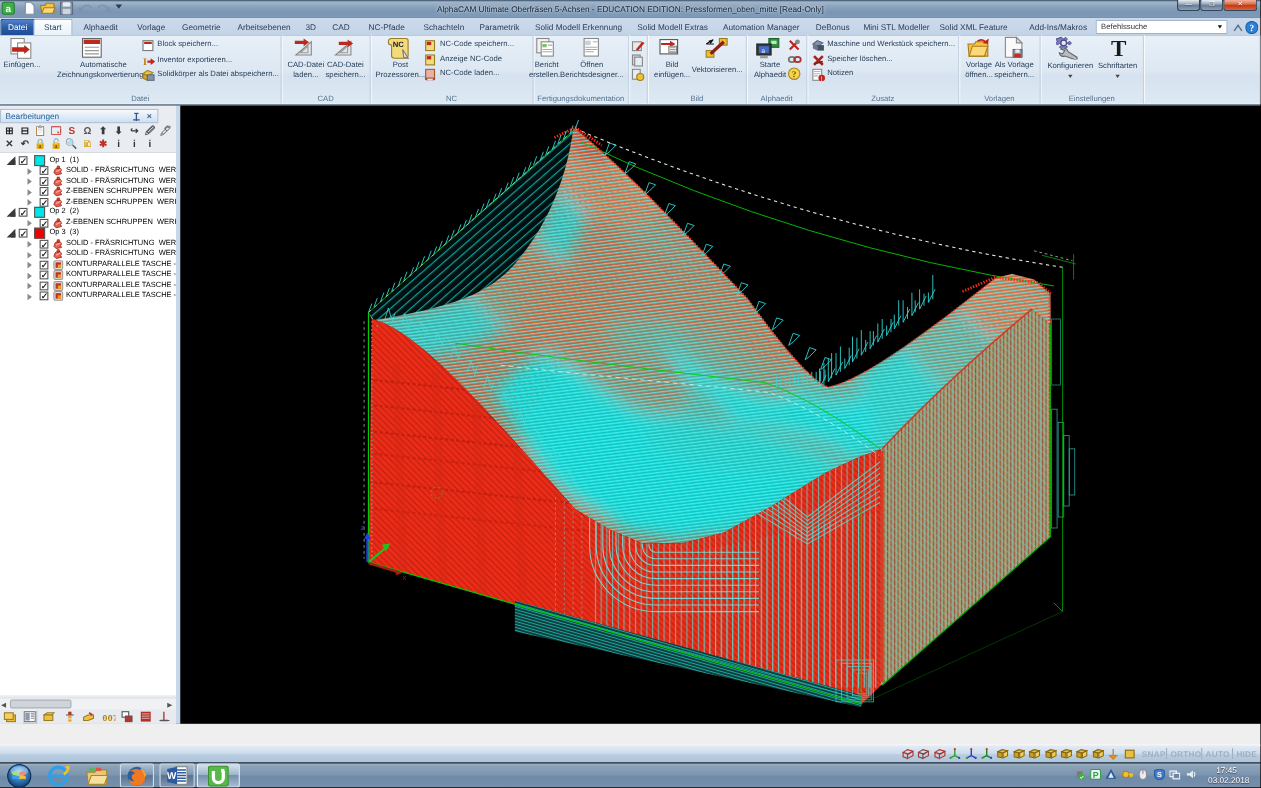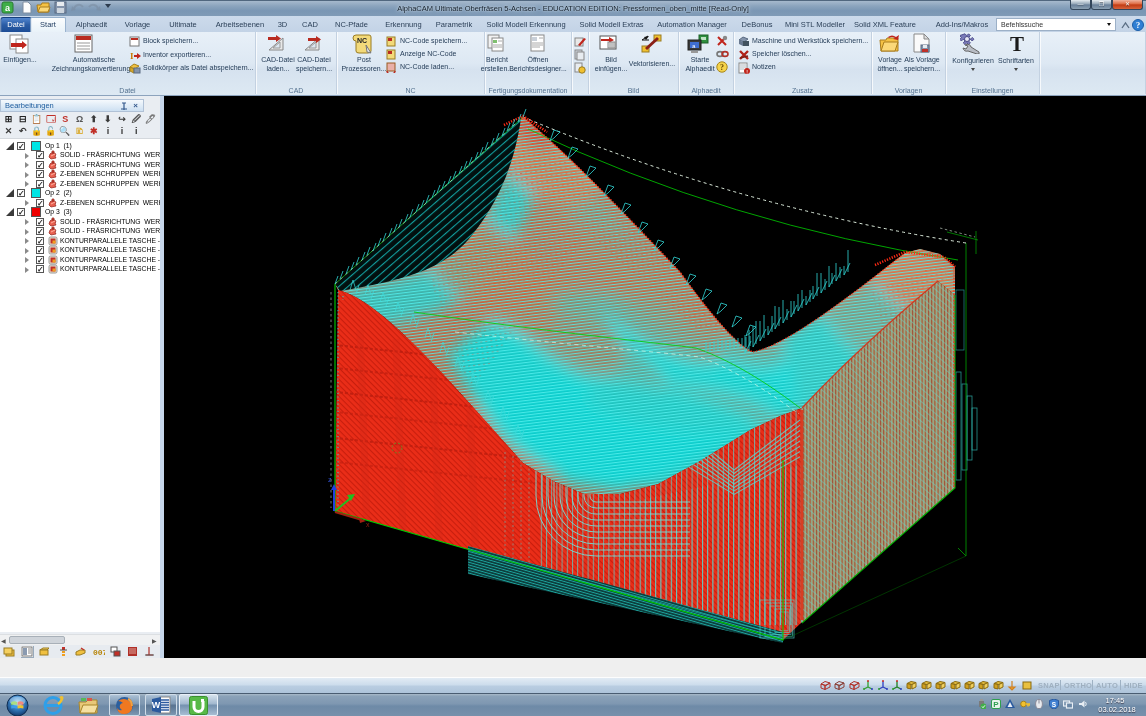--- a/index.html
+++ b/index.html
@@ -66,26 +66,26 @@
     <div id="winbtn">
 <div class="wb" style="width:21px;background:linear-gradient(#e6ecf1,#9cadbd 40%,#69809a 55%,#8ba0b2)">—</div>
 <div class="wb" style="width:21px;margin-left:0px;background:linear-gradient(#e6ecf1,#9cadbd 40%,#69809a 55%,#8ba0b2)">❐</div>
 <div class="wb" style="width:31px;margin-left:0px;background:linear-gradient(#f0b39e,#e0714b 40%,#c23c14 55%,#d6633c)">✕</div>
 </div>
     <div class="abs" id="tabs">
       <div class="tab" style="left:16px;top:1px;height:15px;padding:0 6px;background:linear-gradient(#5185ce,#2a5ca5 50%,#1d4d96);color:#fff;border-radius:3px 3px 0 0;border:1px solid #16407f;border-bottom:none">Datei</div>
       <div class="tab" style="left:48px;top:1px;height:15px;padding:0 9px;background:linear-gradient(#fcfdfe,#f1f7fb 55%,#e9f2f9);border:1px solid #96b0cc;border-bottom:none;border-radius:2px 2px 0 0;color:#1e3a5f">Start</div>
       <div class="tab" style="left:91.5px">Alphaedit</div>
       <div class="tab" style="left:137.5px">Vorlage</div>
-      <div class="tab" style="left:183px">Ultimate</div>
+      <div class="tab" style="left:183px">Geometrie</div>
       <div class="tab" style="left:240px">Arbeitsebenen</div>
       <div class="tab" style="left:282.5px">3D</div>
       <div class="tab" style="left:310px">CAD</div>
       <div class="tab" style="left:351.5px">NC-Pfade</div>
-      <div class="tab" style="left:403.5px">Erkennung</div>
+      <div class="tab" style="left:403.5px">Schachteln</div>
       <div class="tab" style="left:454px">Parametrik</div>
       <div class="tab" style="left:526px">Solid Modell Erkennung</div>
       <div class="tab" style="left:611.5px">Solid Modell Extras</div>
       <div class="tab" style="left:692px">Automation Manager</div>
       <div class="tab" style="left:757px">DeBonus</div>
       <div class="tab" style="left:815px">Mini STL Modeller</div>
       <div class="tab" style="left:885px">Solid XML Feature</div>
       <div class="tab" style="left:962px">Add-Ins/Makros</div>
       <div id="search" class="abs" style="left:996px;top:1.5px;width:120px;height:13px;background:#fff;border:1px solid #9cb0c7;font-size:7px;color:#333;line-height:11px;padding-left:4px">Befehlssuche<span style="position:absolute;right:4px;top:4.5px;width:0;height:0;border:2.5px solid transparent;border-top:3.5px solid #111"></span></div>
       <svg class="abs" style="left:1121px;top:5px" width="9" height="8">

